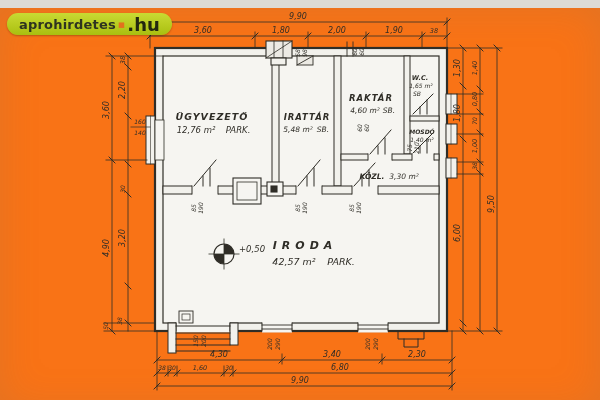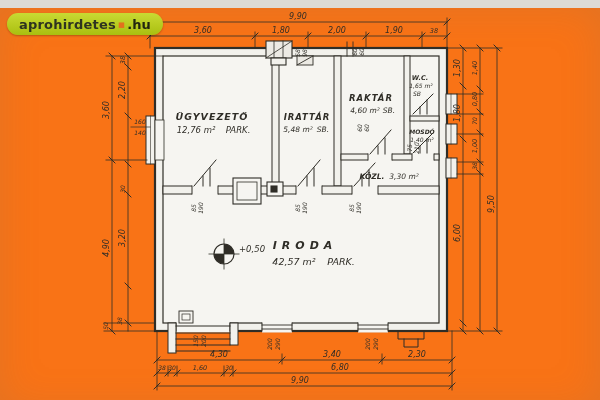--- a/index.html
+++ b/index.html
@@ -5,21 +5,21 @@
   html,body{margin:0;padding:0;}
   body{font-family:"DejaVu Sans",sans-serif;background:#dddbd5;}
   #stage{position:relative;width:600px;height:400px;background:#f97316;overflow:hidden;
          box-shadow:inset 0 0 40px rgba(120,115,100,.18);margin-top:8px;}
   
   .wm{position:absolute;left:7px;top:5px;height:22px;padding:0 12px;border-radius:12px;
       background:linear-gradient(#c9da33,#a9bf10);display:flex;align-items:center;gap:2px;
       box-shadow:0 1px 2px rgba(0,0,0,.25);cursor:pointer;}
   .wm .nm{font-weight:bold;font-size:13px;color:#2e3320;letter-spacing:.2px;}
   .wm .dot{color:#e2711d;font-size:11px;font-weight:bold;line-height:1;}
-  .wm .tld{font-weight:bold;font-size:13px;color:#23270f;}
+  .wm .tld{font-weight:bold;font-size:18px;color:#23270f;}
   svg text{font-family:"DejaVu Sans",sans-serif;font-style:italic;fill:#2f2d27;}
   .rn{font-size:9.5px;letter-spacing:1px;font-weight:bold;}
   .ra{font-size:8.5px;}
   .dim{font-size:8px;}
   .dims{font-size:6.5px;}
   .tiny{font-size:6px;}
 </style>
 </head>
 <body>
 

